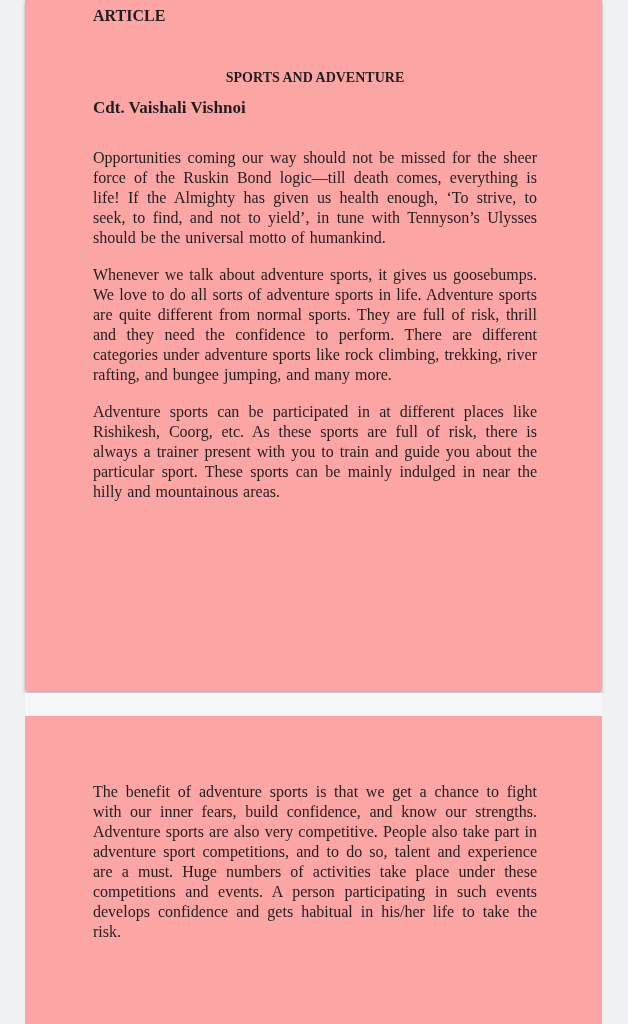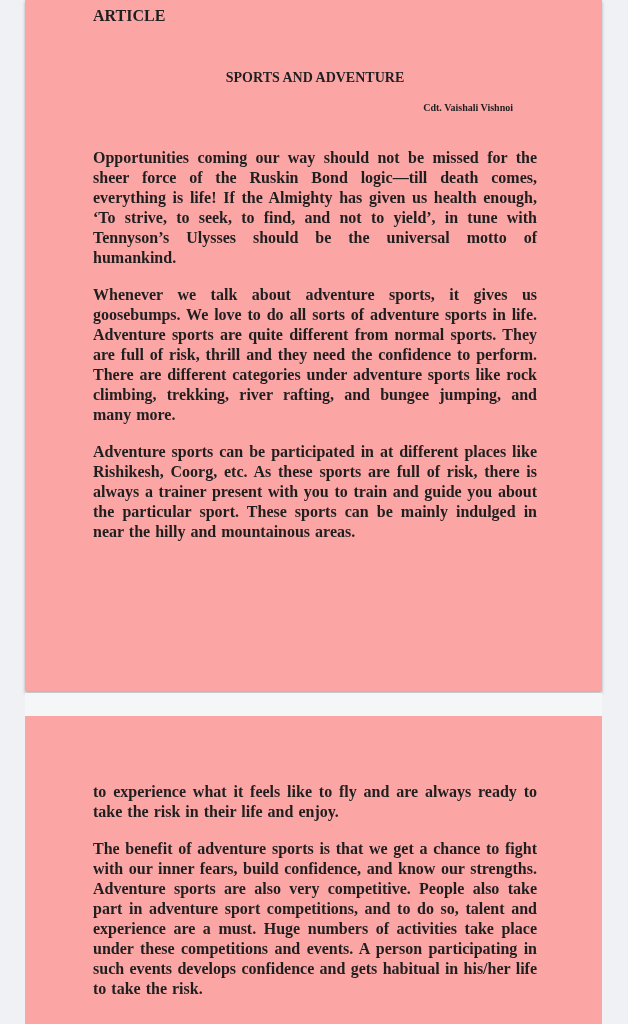--- a/index.html
+++ b/index.html
@@ -49,28 +49,28 @@
   }
   .doc-title {
     font-weight: 700;
     font-size: 14px;
     line-height: 20px;
     text-align: center;
     margin-top: 42px;
   }
   .byline {
     font-weight: 700;
-    font-size: 10px;
+    font-size: 17px;
     line-height: 20px;
-    text-align: right;
+    text-align: left;
     padding-right: 24px;
     margin-top: 10px;
   }
   .body-text p {
-    font-weight: 700;
+    font-weight: 400;
     font-size: 16px;
     line-height: 20px;
     text-align: justify;
     text-align-last: left;
     word-spacing: 1px;
   }
   .page-1 .body-text p:first-child { margin-top: 30px; }
   .body-text p + p { margin-top: 17px; }
 </style>
 </head>
@@ -86,18 +86,17 @@
       <p>Opportunities coming our way should not be missed for the sheer force of the Ruskin Bond logic—till death comes, everything is life! If the Almighty has given us health enough, ‘To strive, to seek, to find, and not to yield’, in tune with Tennyson’s Ulysses should be the universal motto of humankind.</p>
       <p>Whenever we talk about adventure sports, it gives us goosebumps. We love to do all sorts of adventure sports in life. Adventure sports are quite different from normal sports. They are full of risk, thrill and they need the confidence to perform. There are different categories under adventure sports like rock climbing, trekking, river rafting, and bungee jumping, and many more.</p>
       <p>Adventure sports can be participated in at different places like Rishikesh, Coorg, etc. As these sports are full of risk, there is always a trainer present with you to train and guide you about the particular sport. These sports can be mainly indulged in near the hilly and mountainous areas.</p>
     </div>
   </div>
 
   <div class="page-gap"></div>
 
   <div class="page page-2">
     <div class="body-text">
-      <p>to experience what it feels like to fly and are always ready to take the risk in their life and enjoy.</p>
       <p>The benefit of adventure sports is that we get a chance to fight with our inner fears, build confidence, and know our strengths. Adventure sports are also very competitive. People also take part in adventure sport competitions, and to do so, talent and experience are a must. Huge numbers of activities take place under these competitions and events. A person participating in such events develops confidence and gets habitual in his/her life to take the risk.</p>
     </div>
   </div>
 
 </div>
 
 </body></html>

